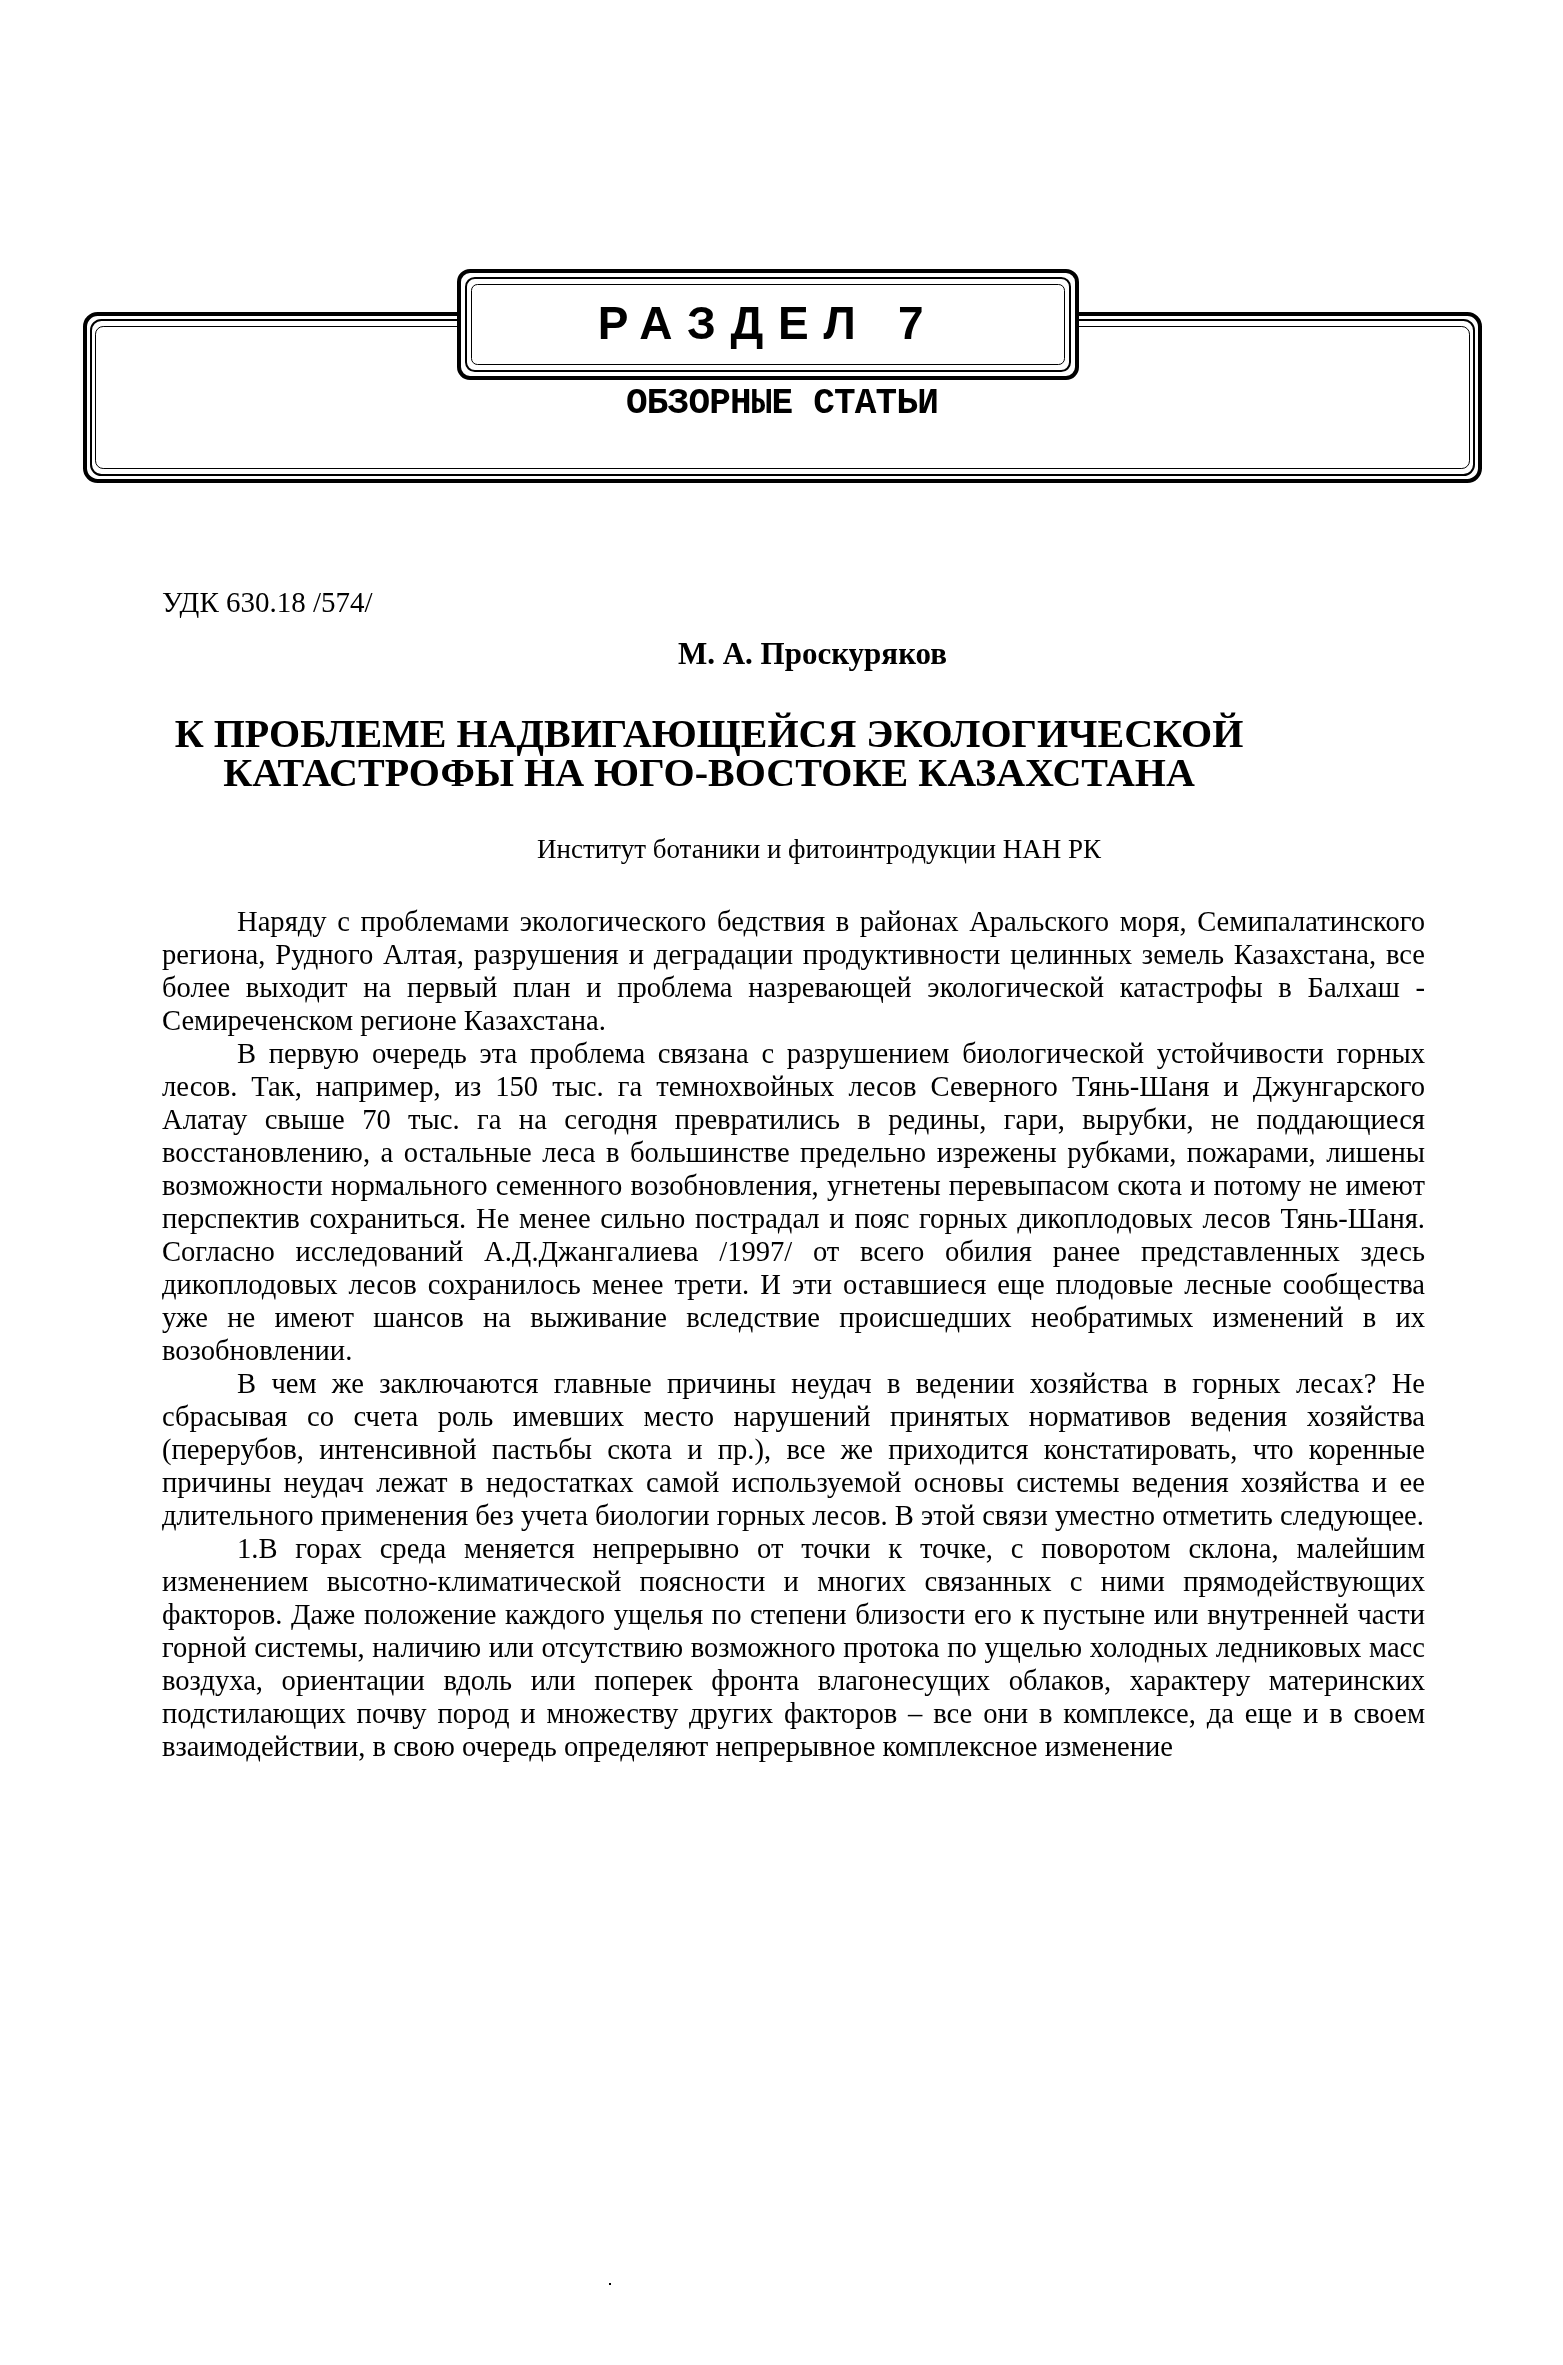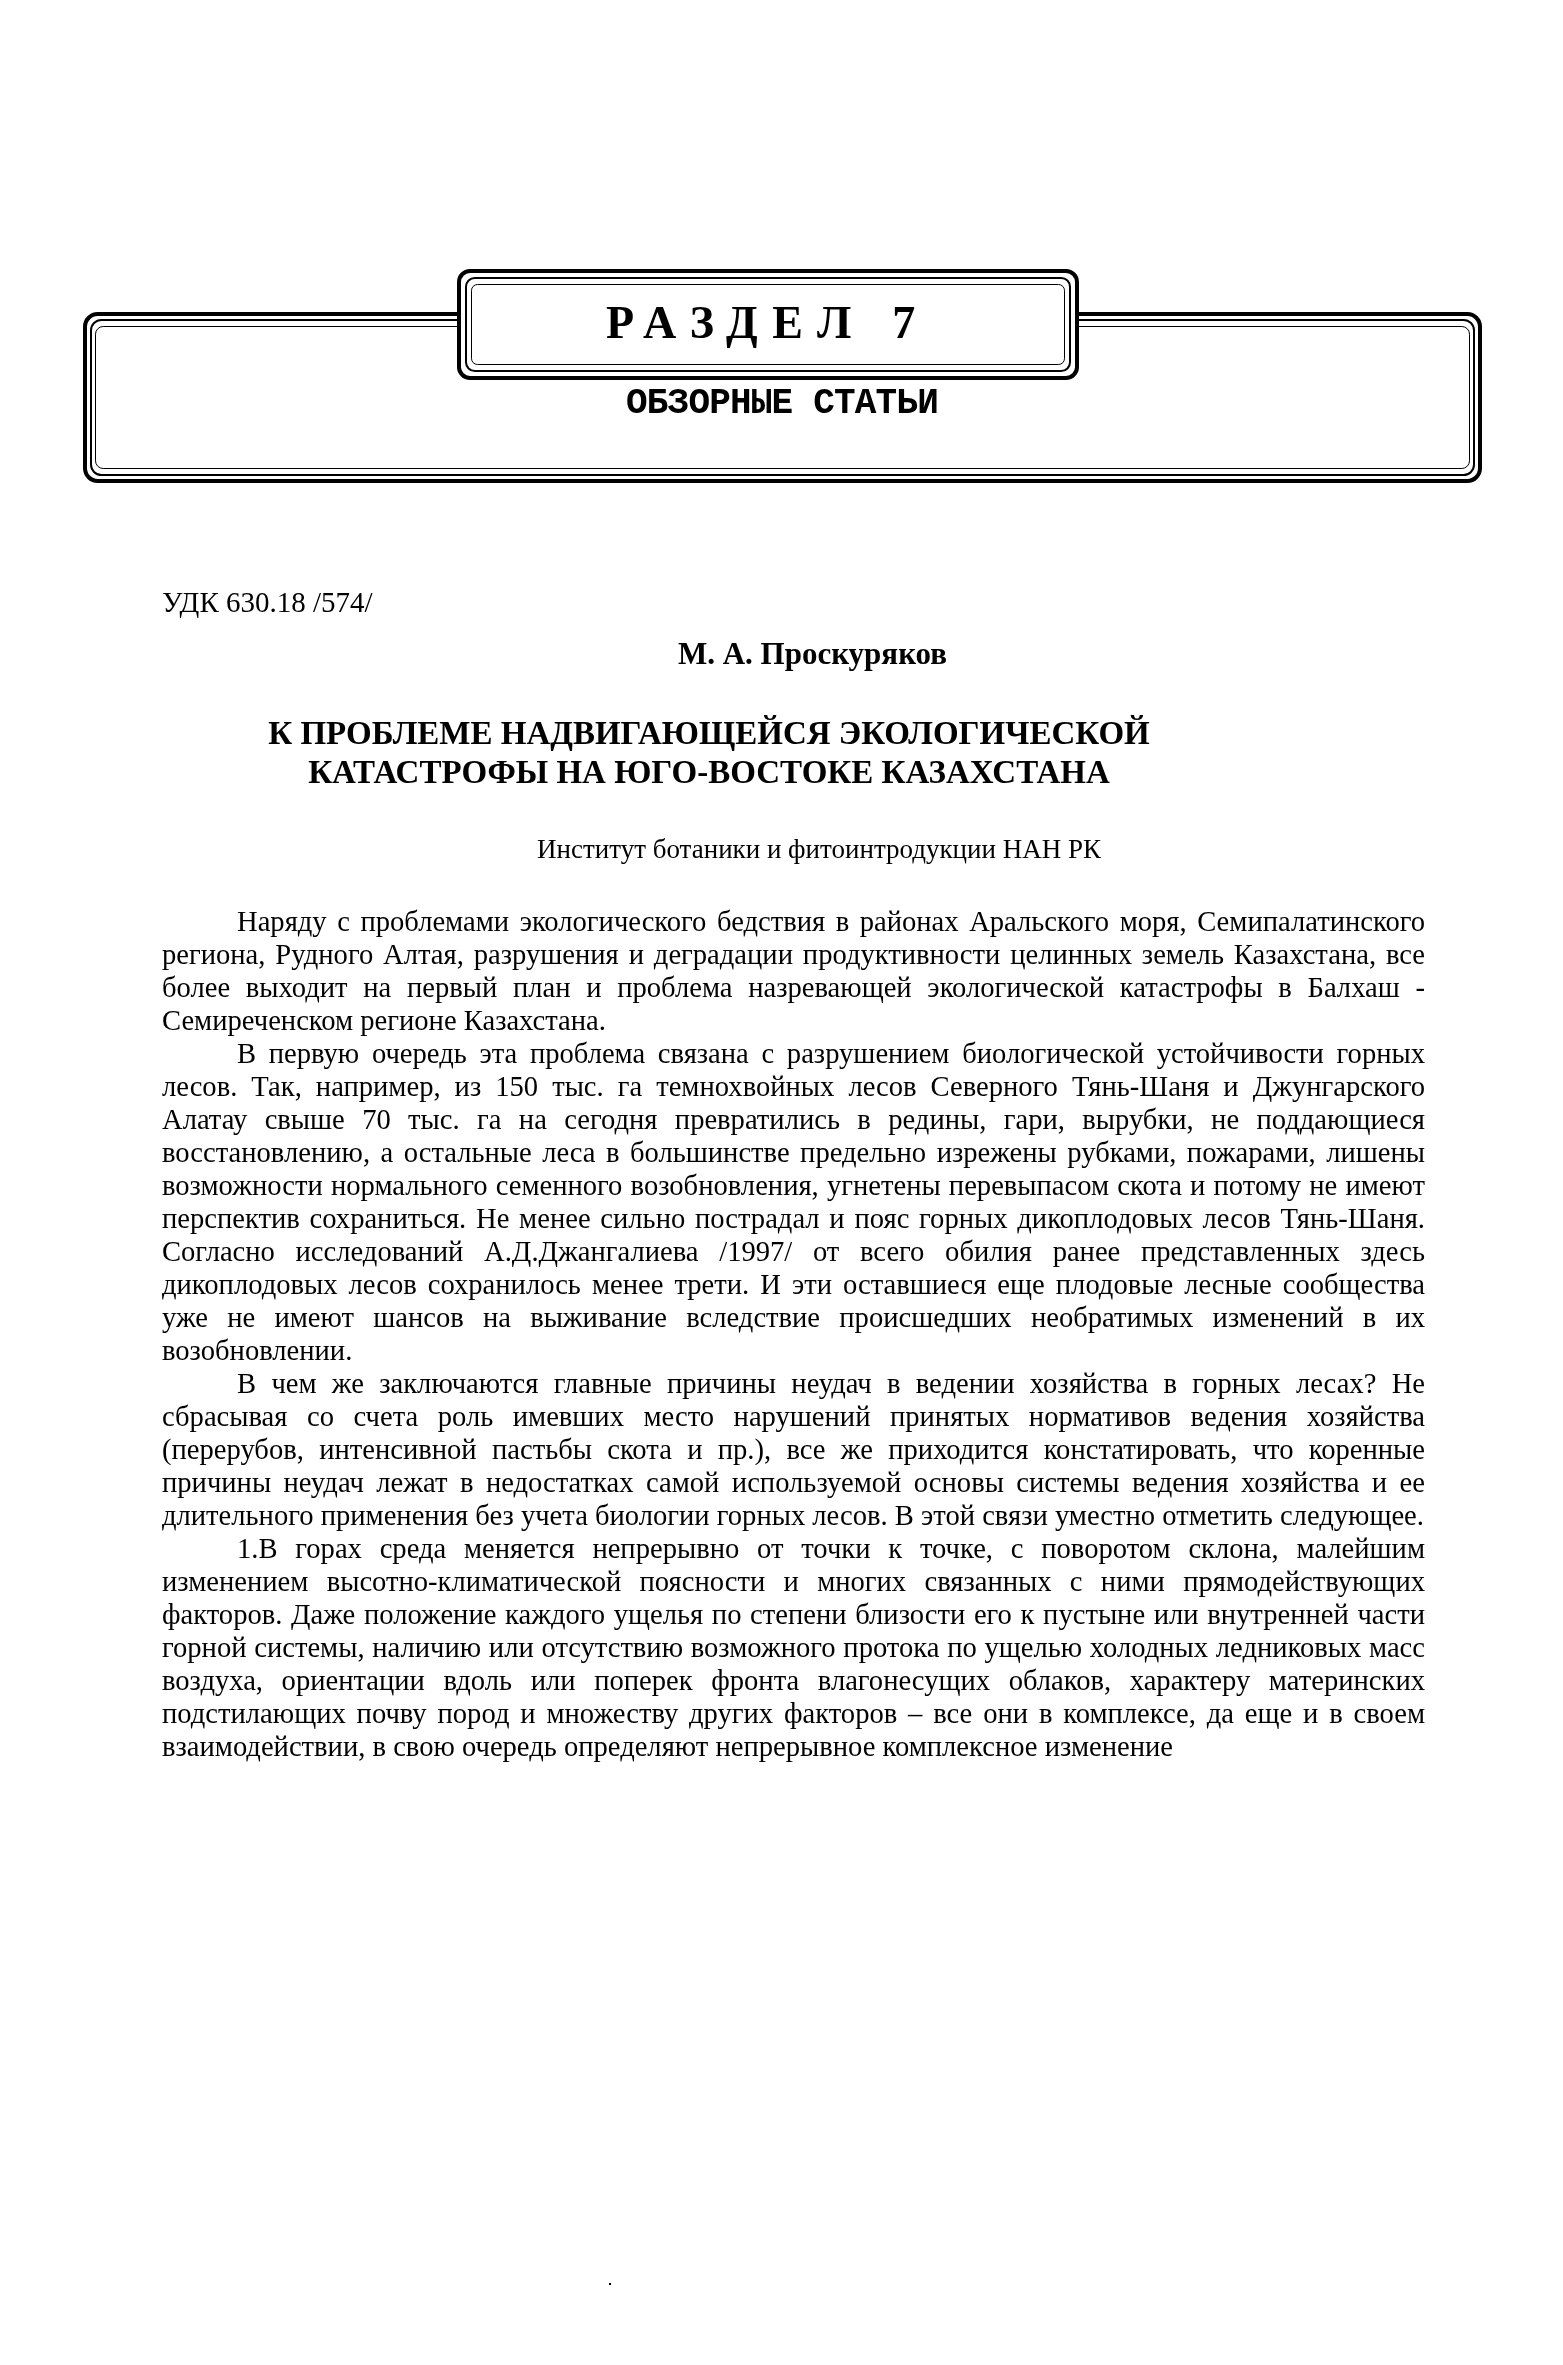--- a/index.html
+++ b/index.html
@@ -26,35 +26,35 @@
   .banner-tab::before {
     content: ""; position: absolute; left: 4.1px; top: 4.1px; right: 4.1px; bottom: 4.1px;
     border: 2.4px solid #000; border-radius: 9.8px;
   }
   .banner-tab::after {
     content: ""; position: absolute; left: 9.8px; top: 11.4px; right: 9.8px; bottom: 11.4px;
     border: 1.6px solid #000; border-radius: 6.5px;
   }
   .section-label {
     position: absolute; left: 0; right: 0; top: 23px; text-align: center; z-index: 3;
-    font-family: Liberation Serif, serif; font-weight: bold; font-size: 46px;
+    font-family: Liberation Sans, sans-serif; font-weight: bold; font-size: 46px;
     letter-spacing: 14.7px;
   }
   .section-title {
     position: absolute; left: 0; right: 0; top: 383px; text-align: center; z-index: 3;
     font-family: Liberation Mono, monospace; font-weight: bold; font-size: 36px;
     letter-spacing: -0.8px;
   }
 
   .serif { font-family: Liberation Serif, serif; }
   .udc { position: absolute; left: 162px; top: 586px; font-size: 29px; }
   .author { position: absolute; left: 0; width: 1564px; top: 636px; text-align: center; font-size: 31px; font-weight: bold; padding-left: 61px; box-sizing: border-box;}
   .article-title {
     position: absolute; left: 0; width: 1368px; top: 714px; text-align: center;
-    font-size: 33px; font-weight: bold; line-height: 39px; padding-left: 50px; box-sizing: border-box;
+    font-size: 40px; font-weight: bold; line-height: 39px; padding-left: 50px; box-sizing: border-box;
   }
   .affiliation { position: absolute; left: 0; width: 1556px; top: 834px; text-align: center; font-size: 27px; padding-left: 82px; box-sizing: border-box; }
 
   .body-text {
     position: absolute; left: 162px; top: 905px; width: 1263px;
     font-size: 28.6px; line-height: 33px; text-align: justify;
   }
   .body-text p { margin: 0; text-indent: 75px; }
 
   .stray-dot { position: absolute; left: 609px; top: 2283px; width: 2.4px; height: 2.4px; background: #000; }

